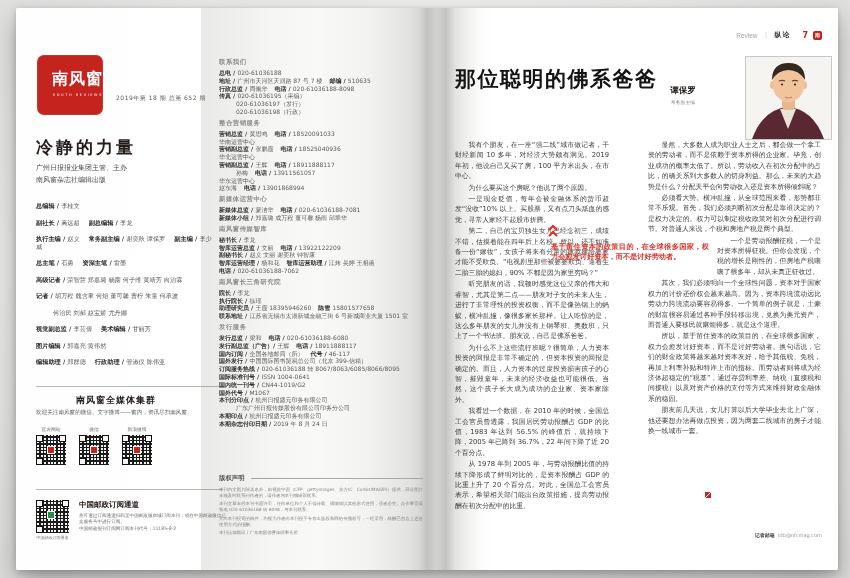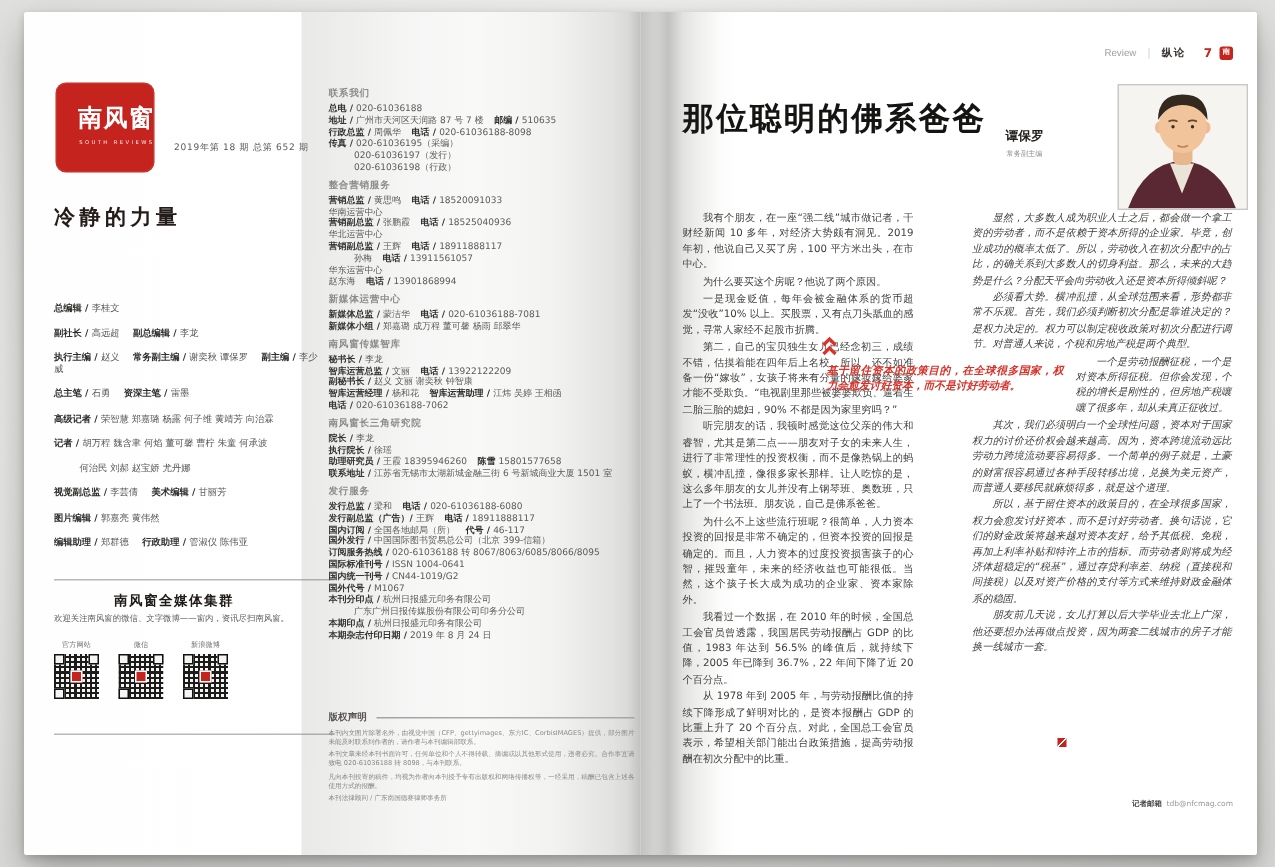--- a/index.html
+++ b/index.html
@@ -23,21 +23,21 @@
   .spine{position:absolute;left:392px;top:0;width:72px;height:100%;pointer-events:none;
     background:linear-gradient(to right, rgba(55,55,50,0) 0%, rgba(55,55,50,.07) 38%, rgba(35,35,30,.20) 52%, rgba(55,55,50,.08) 66%, rgba(55,55,50,0) 100%);}
 
   
   .logo{position:absolute;left:21px;top:47px;width:66px;height:60px;background:#c4231e;border-radius:7px;
     color:#fff;text-align:right;box-shadow:inset 0 0 0 1px rgba(255,255,255,.08);}
   .logo .cn{font-size:16px;font-weight:700;letter-spacing:1px;margin-top:14px;}
   .logo .en{font-size:3.5px;letter-spacing:1.6px;margin-top:3px;opacity:.92;}
   .issue{position:absolute;left:100px;top:86px;font-size:6px;color:#5a5a58;letter-spacing:.5px;}
   .slogan{position:absolute;left:20px;top:128px;font-family:"DejaVu Serif",serif;font-weight:700;
-    font-size:14px;letter-spacing:3px;color:#241c19;}
+    font-size:17px;letter-spacing:3px;color:#241c19;}
   .publisher{position:absolute;left:20px;top:154px;font-size:7px;line-height:12px;color:#474745;}
 
   .masthead{position:absolute;left:20px;top:194px;width:188px;font-size:6.2px;color:#565654;}
   .masthead .mrow{margin-bottom:9px;line-height:7.5px;}
   .lbl{font-weight:700;color:#2e2e2c;}
   .val{margin-right:7px;}
   .indent{padding-left:17px;}
 
   .rule{border:0;border-top:1px solid #b8b8b5;position:absolute;left:20px;width:187px;margin:0;}
   .mg-title{position:absolute;left:20px;top:386px;font-size:9px;font-weight:700;color:#201a18;letter-spacing:1px;padding-left:40px;}
@@ -83,21 +83,21 @@
 
   .art-title{position:absolute;left:28px;top:57px;font-size:21px;font-weight:800;color:#141412;letter-spacing:1.5px;}
   .author{position:absolute;left:218px;top:77px;width:76px;text-align:center;}
   .author-name{font-size:8.5px;font-weight:700;color:#24201d;}
   .author-role{font-size:4.8px;color:#8e8e8c;margin-top:2px;}
   .portrait{position:absolute;left:318px;top:48px;width:87px;height:84px;border:1px solid #c8c8c5;
     background:#fbfaf8;box-sizing:border-box;overflow:hidden;}
 
   .col{position:absolute;top:132px;font-size:6.8px;line-height:10.4px;color:#3e3e3c;text-align:justify;}
   .col1{left:28px;width:154px;}
-  .col2{left:221px;width:173px;font-style:italic;}
+  .col2{left:221px;width:173px;}
   .para{margin:0 0 1px;text-indent:2em;}
   .flow{display:contents;}
 
   .pull-quote{float:left;width:158px;margin:6px 8px 4px -97px;position:relative;
     color:#d7342b;font-weight:700;font-size:7.2px;line-height:10.8px;text-align:justify;}
   .pq-chev{position:absolute;left:-4px;top:-18px;}
   .end-mark{position:absolute;left:278px;top:484px;width:6px;height:6px;background:#c4231e;
     background-image:linear-gradient(135deg,transparent 46%,#fff 46%,#fff 56%,transparent 56%);}
   .rp-footer{position:absolute;right:16px;top:524px;font-size:5px;}
   .ft-label{font-weight:700;color:#474745;margin-right:3px;}
@@ -109,20 +109,24 @@
 <div class="spread">
 
   <div class="page page-left">
 
     <div class="logo">
       <div class="cn">南风窗</div>
       <div class="en">SOUTH REVIEWS</div>
     </div>
     <div class="issue">2019年第 18 期  总第 652 期</div>
     <div class="slogan">冷静的力量</div>
+    <div class="publisher">
+      <div>广州日报报业集团主管、主办</div>
+      <div>南风窗杂志社编辑出版</div>
+    </div>
 
     <div class="masthead">
 
         <div class="mrow">
           
           <span class="lbl">总编辑 / </span><span class="val">李桂文</span>
           
           
         </div>
 
@@ -221,20 +225,36 @@
           <div class="qr">
             <i class="c tl"></i>
             <i class="c tr"></i>
             <i class="c bl"></i>
             <i class="center"></i>
           </div>
         </div>
       </div>
 
     <hr class="rule" style="top:481px;">
+    <div class="postal">
+      <div>
+        <div class="qr green">
+          <i class="c tl"></i>
+            <i class="c tr"></i>
+            <i class="c bl"></i>
+            <i class="center"></i>
+        </div>
+        <div class="postal-qr-label">中国邮政订阅通道</div>
+      </div>
+      <div class="postal-right">
+        <div class="postal-title">中国邮政订阅通道</div>
+        <div class="postal-line">您可通过订阅通道扫码至中国邮政微商城订阅本刊，或在中国邮政微信公众服务号中进行订阅。</div>
+        <div class="postal-line">中国邮政报刊订阅网订阅本刊代号：11185-8-2</div>
+      </div>
+    </div>
 
     <div class="contact">
       <div class="sec">
         <div class="sec-title">联系我们</div>
         <div class="flow">
           
         <div class="crow"><span class="lbl">总电 / </span><span class="val">020-61036188</span></div><div class="crow"><span class="lbl">地址 / </span><span class="val">广州市天河区天润路 87 号 7 楼</span><span class="lbl">邮编 / </span><span class="val">510635</span></div><div class="crow"><span class="lbl">行政总监 / </span><span class="val">周佩华</span><span class="lbl">电话 / </span><span class="val">020-61036188-8098</span></div><div class="crow"><span class="lbl">传真 / </span><span class="val">020-61036195（采编）</span></div><div class="crow indent"><span class="val">020-61036197（发行）</span></div><div class="crow indent"><span class="val">020-61036198（行政）</span></div></div>
       </div>
       <div class="sec">
         <div class="sec-title">整合营销服务</div>

